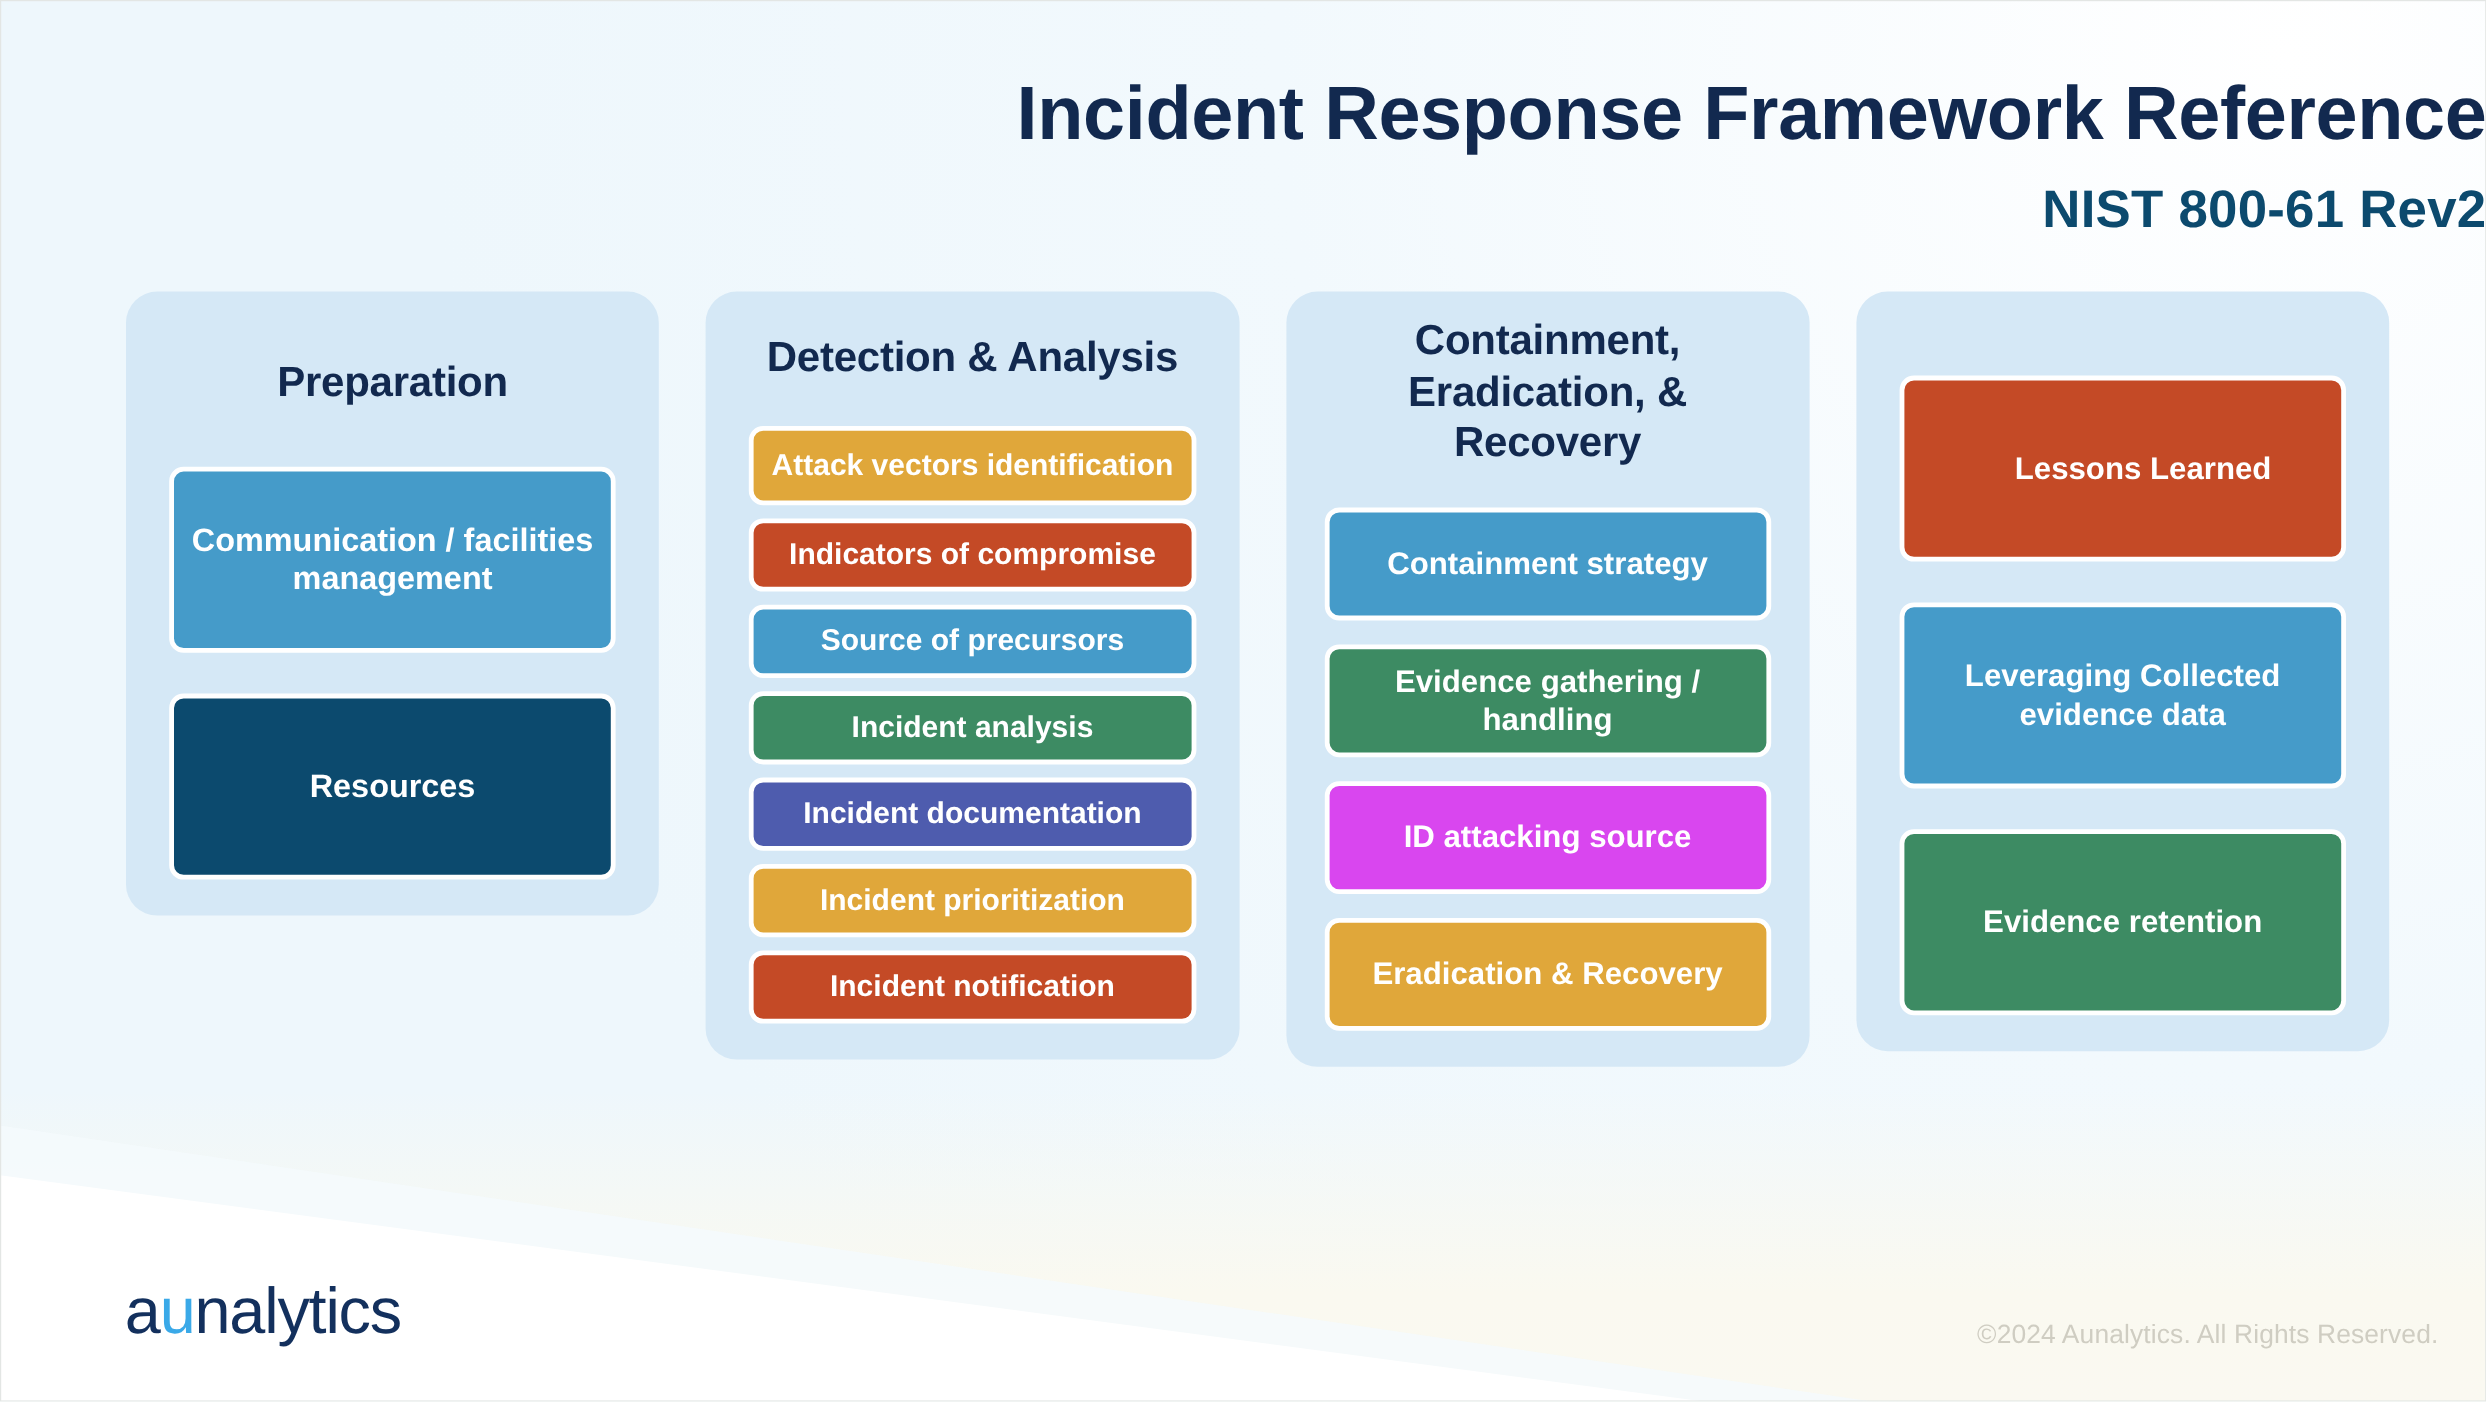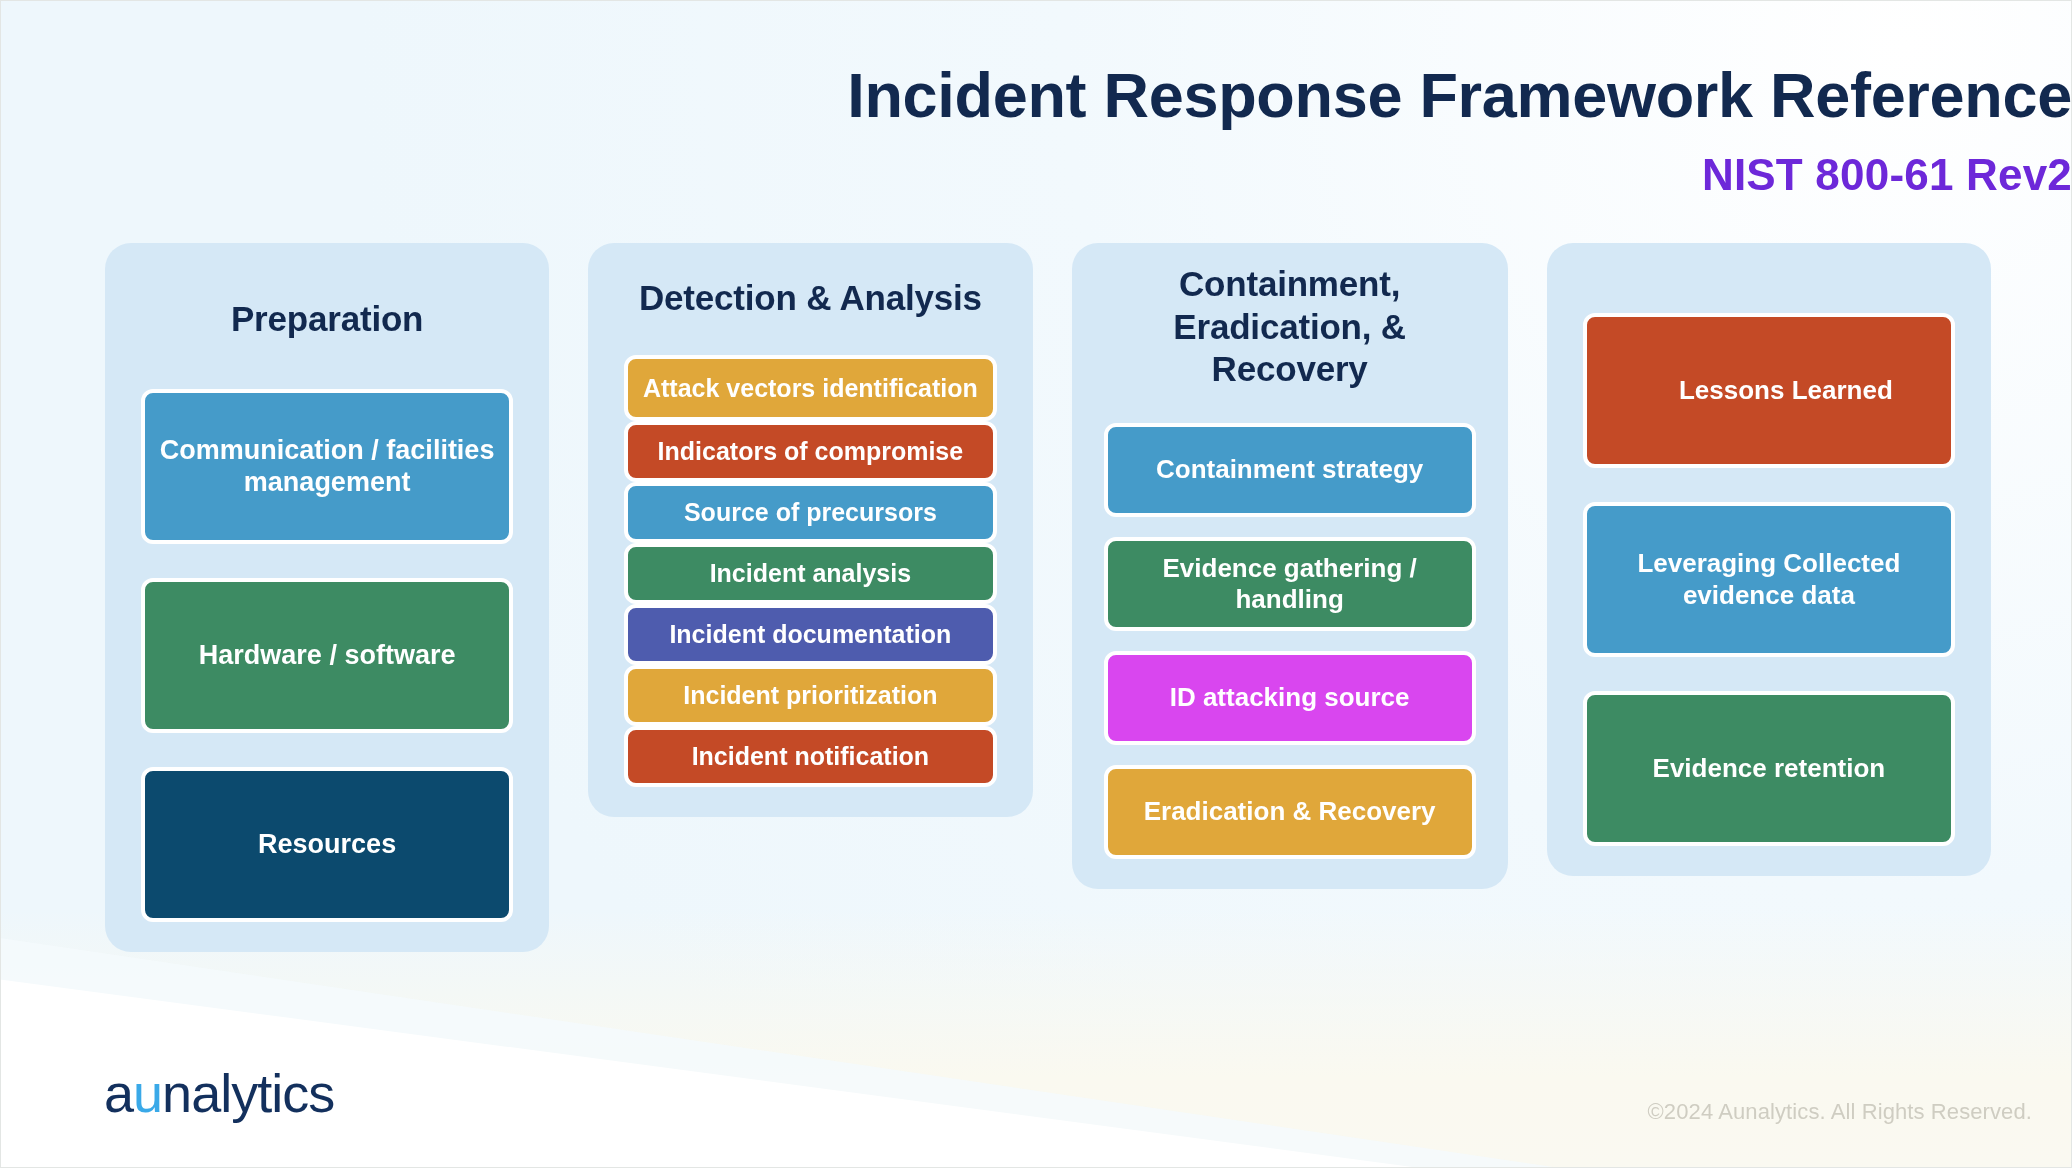--- a/index.html
+++ b/index.html
@@ -39,21 +39,21 @@
   
   .header{ position:absolute; top:0; left:0; right:0; text-align:right; }
   .title{
     margin-top:62px;
     font-size:63px; font-weight:700; letter-spacing:-0.3px;
     color:#12294f; font-family:"Liberation Sans", sans-serif;
     line-height:1.05;
   }
   .subtitle{
     margin-top:22px;
-    font-size:44px; font-weight:700; color:#6d28d9;
+    font-size:44px; font-weight:700; color:#0c4a6e;
     letter-spacing:0.2px;
   }
 
   
   .columns{
     position:absolute; top:243px; left:105px;
     width:1886px; height:816px;
     display:flex; gap:39px; align-items:flex-start;
   }
   .panel{
@@ -81,21 +81,21 @@
     line-height:1.2;
     padding:6px 10px;
   }
 
   
   .panel.c1 .panel-title{ margin-top:29px; }
   .panel.c1 .cards{ margin-top:48px; gap:34px; }
   .panel.c1 .card{ height:155px; font-size:27px; }
 
   .panel.c2 .panel-title{ margin-top:8px; }
-  .panel.c2 .cards{ margin-top:35px; }
+  .panel.c2 .cards{ margin-top:35px; gap:11px; }
   .panel.c2 .card{ height:61px; font-size:25px; }
   .panel.c2 .card.tall{ height:66px; }
 
   .panel.c3{ padding-left:32px; padding-right:32px; }
   .panel.c3 .panel-title{ margin-top:-6px; font-size:35px; }
   .panel.c3 .cards{ margin-top:32px; gap:20px; }
   .panel.c3 .card{ height:94px; font-size:26px; }
 
   .panel.c4 .panel-title{ margin-top:10px; }
   .panel.c4 .cards{ margin-top:44px; gap:34px; }
@@ -125,21 +125,20 @@
 <div class="header">
   <div class="title">Incident Response Framework Reference</div>
   <div class="subtitle">NIST 800-61 Rev2</div>
 </div>
 
 <div class="columns" id="columns">
     <div class="panel c1">
       <div class="panel-title">Preparation</div>
       <div class="cards">
         <div class="card" style="background: rgb(69, 155, 201);">Communication / facilities management</div>
-        <div class="card" style="background: rgb(61, 139, 99);">Hardware / software</div>
         <div class="card" style="background: #0c4a6e;">Resources</div>
       </div>
     </div>
     <div class="panel c2">
       <div class="panel-title">Detection &amp; Analysis</div>
       <div class="cards">
         <div class="card tall" style="background: rgb(224, 167, 58);">Attack vectors identification</div>
         <div class="card" style="background: rgb(196, 74, 38);">Indicators of compromise</div>
         <div class="card" style="background: rgb(69, 155, 201);">Source of precursors</div>
         <div class="card" style="background: rgb(61, 139, 99);">Incident analysis</div>

